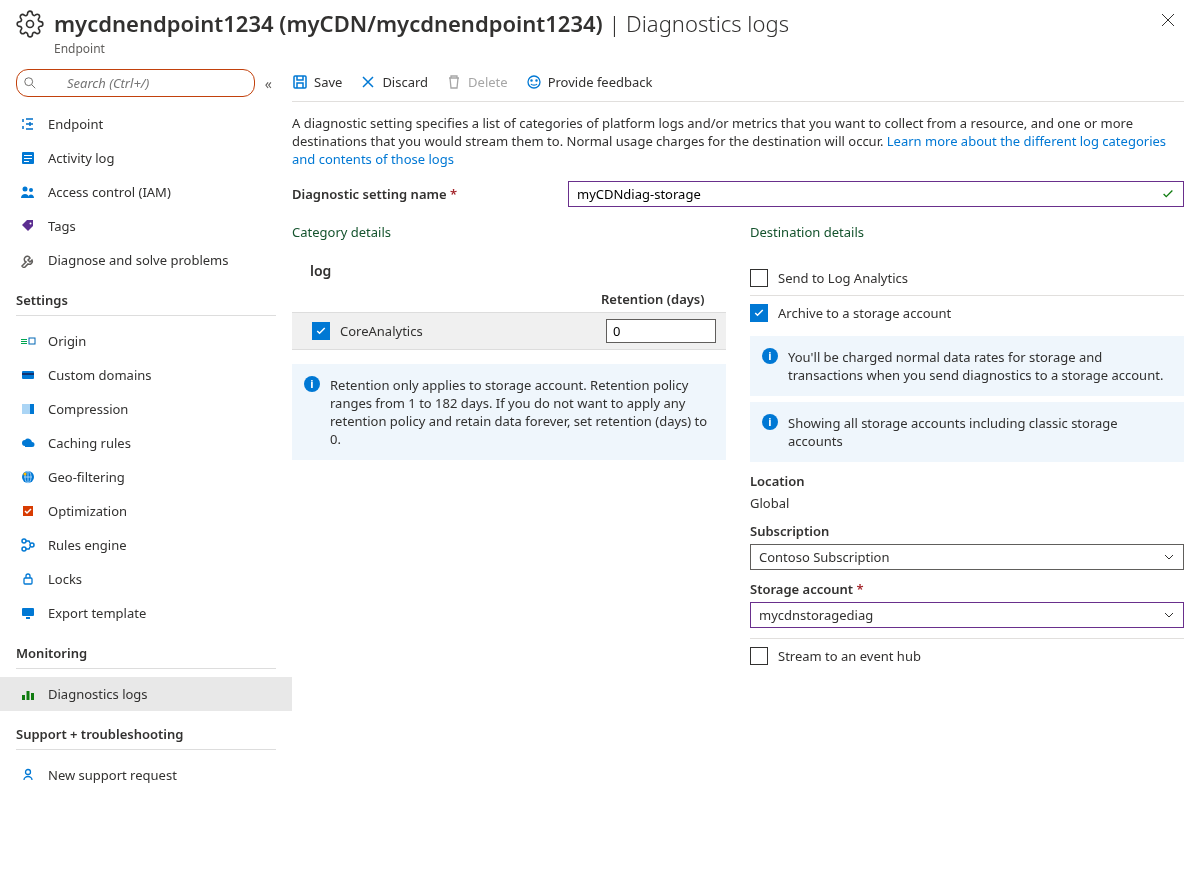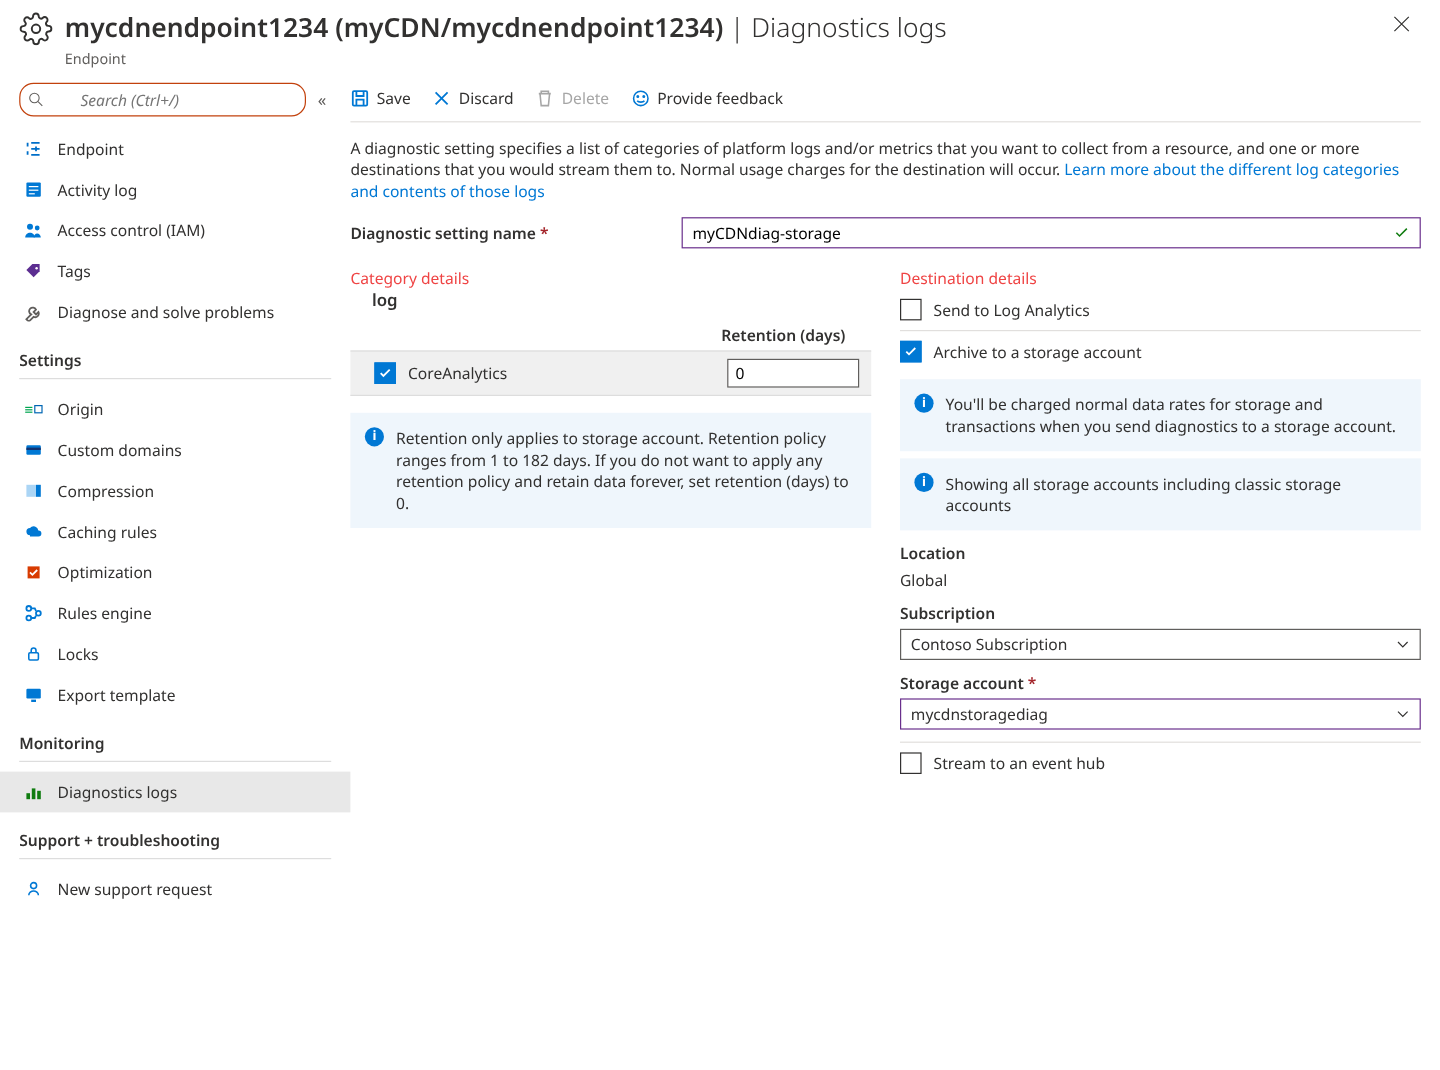--- a/index.html
+++ b/index.html
@@ -37,21 +37,21 @@
 
 .form-row { display: flex; align-items: center; margin-bottom: 16px; }
 .form-label { width: 276px; font-size: 13px; font-weight: 600;}
 .req { color: #a4262c; }
 .text-input { flex: 1; border: 1px solid #692f8c; height: 26px; padding: 0 8px 0 8px; position: relative; display:flex; align-items:center;}
 .text-input input { border: none; outline: none; width: 100%; font-size: 13px;}
 .text-input .check { color: #107c10; margin-left: 6px; }
 
 .cols { display: flex; gap: 24px; }
 .col { flex: 1; }
-.col-title { font-size: 13px; color: #ef4444; margin-bottom: 0; }
+.col-title { font-size: 13px; color: #14532d; margin-bottom: 20px; }
 .sub-title { font-size: 14px; font-weight: 600; margin-bottom: 10px; margin-left: 18px; }
 
 .log-row { display: flex; align-items:center; padding: 6px 10px 6px 20px; background: #f0f0f0; border-top: 1px solid #ddd; border-bottom: 1px solid #ddd; }
 .log-head { display:flex; padding: 0 10px 4px 30px; font-weight:600; font-size:13px; }
 .retention-input { width: 110px; border: 1px solid #605e5c; height: 24px; padding: 0 6px; font-size:13px; }
 
 .cbx { width: 18px; height: 18px; border: 1px solid #323130; display:inline-flex; align-items:center; justify-content:center; cursor:pointer; flex-shrink:0;}
 .cbx.checked { background:#0078d4; border-color:#0078d4; color:#fff;}
 .cbx svg { width:12px; height:12px;}
 .cbx-row { display:flex; align-items:center; gap:10px; padding: 8px 0; border-bottom: 1px solid #e1dfdd;}
@@ -186,20 +186,31 @@
         <span class="icon">
           <svg viewBox="0 0 16 16">
             <path d="M5 11a3 3 0 0 1 0-6 4 4 0 0 1 7 2 2.5 2.5 0 0 1 0 5H5z" fill="#0078d4"></path>
           </svg>
         </span>
         <span>Caching rules</span>
       </div>
     <div class="nav-item">
         <span class="icon">
           <svg viewBox="0 0 16 16">
+            <circle cx="8" cy="8" r="6" fill="#0078d4"></circle>
+            <path d="M4 8h8M8 2v12" stroke="#bde0ff" stroke-width="0.8"></path>
+            <ellipse cx="8" cy="8" rx="3" ry="6" fill="none" stroke="#bde0ff" stroke-width="0.8"></ellipse>
+            <circle cx="5" cy="5" r="1.5" fill="#ffb900"></circle>
+          </svg>
+        </span>
+        <span>Geo-filtering</span>
+      </div>
+    <div class="nav-item">
+        <span class="icon">
+          <svg viewBox="0 0 16 16">
             <rect x="3" y="3" width="10" height="10" fill="#d83b01"></rect>
             <path d="M5 8l2 2 4-4" stroke="#fff" stroke-width="1.5" fill="none"></path>
           </svg>
         </span>
         <span>Optimization</span>
       </div>
     <div class="nav-item">
         <span class="icon">
           <svg viewBox="0 0 16 16" fill="none" stroke="#0078d4" stroke-width="1.5">
             <circle cx="4" cy="4" r="2"></circle>

